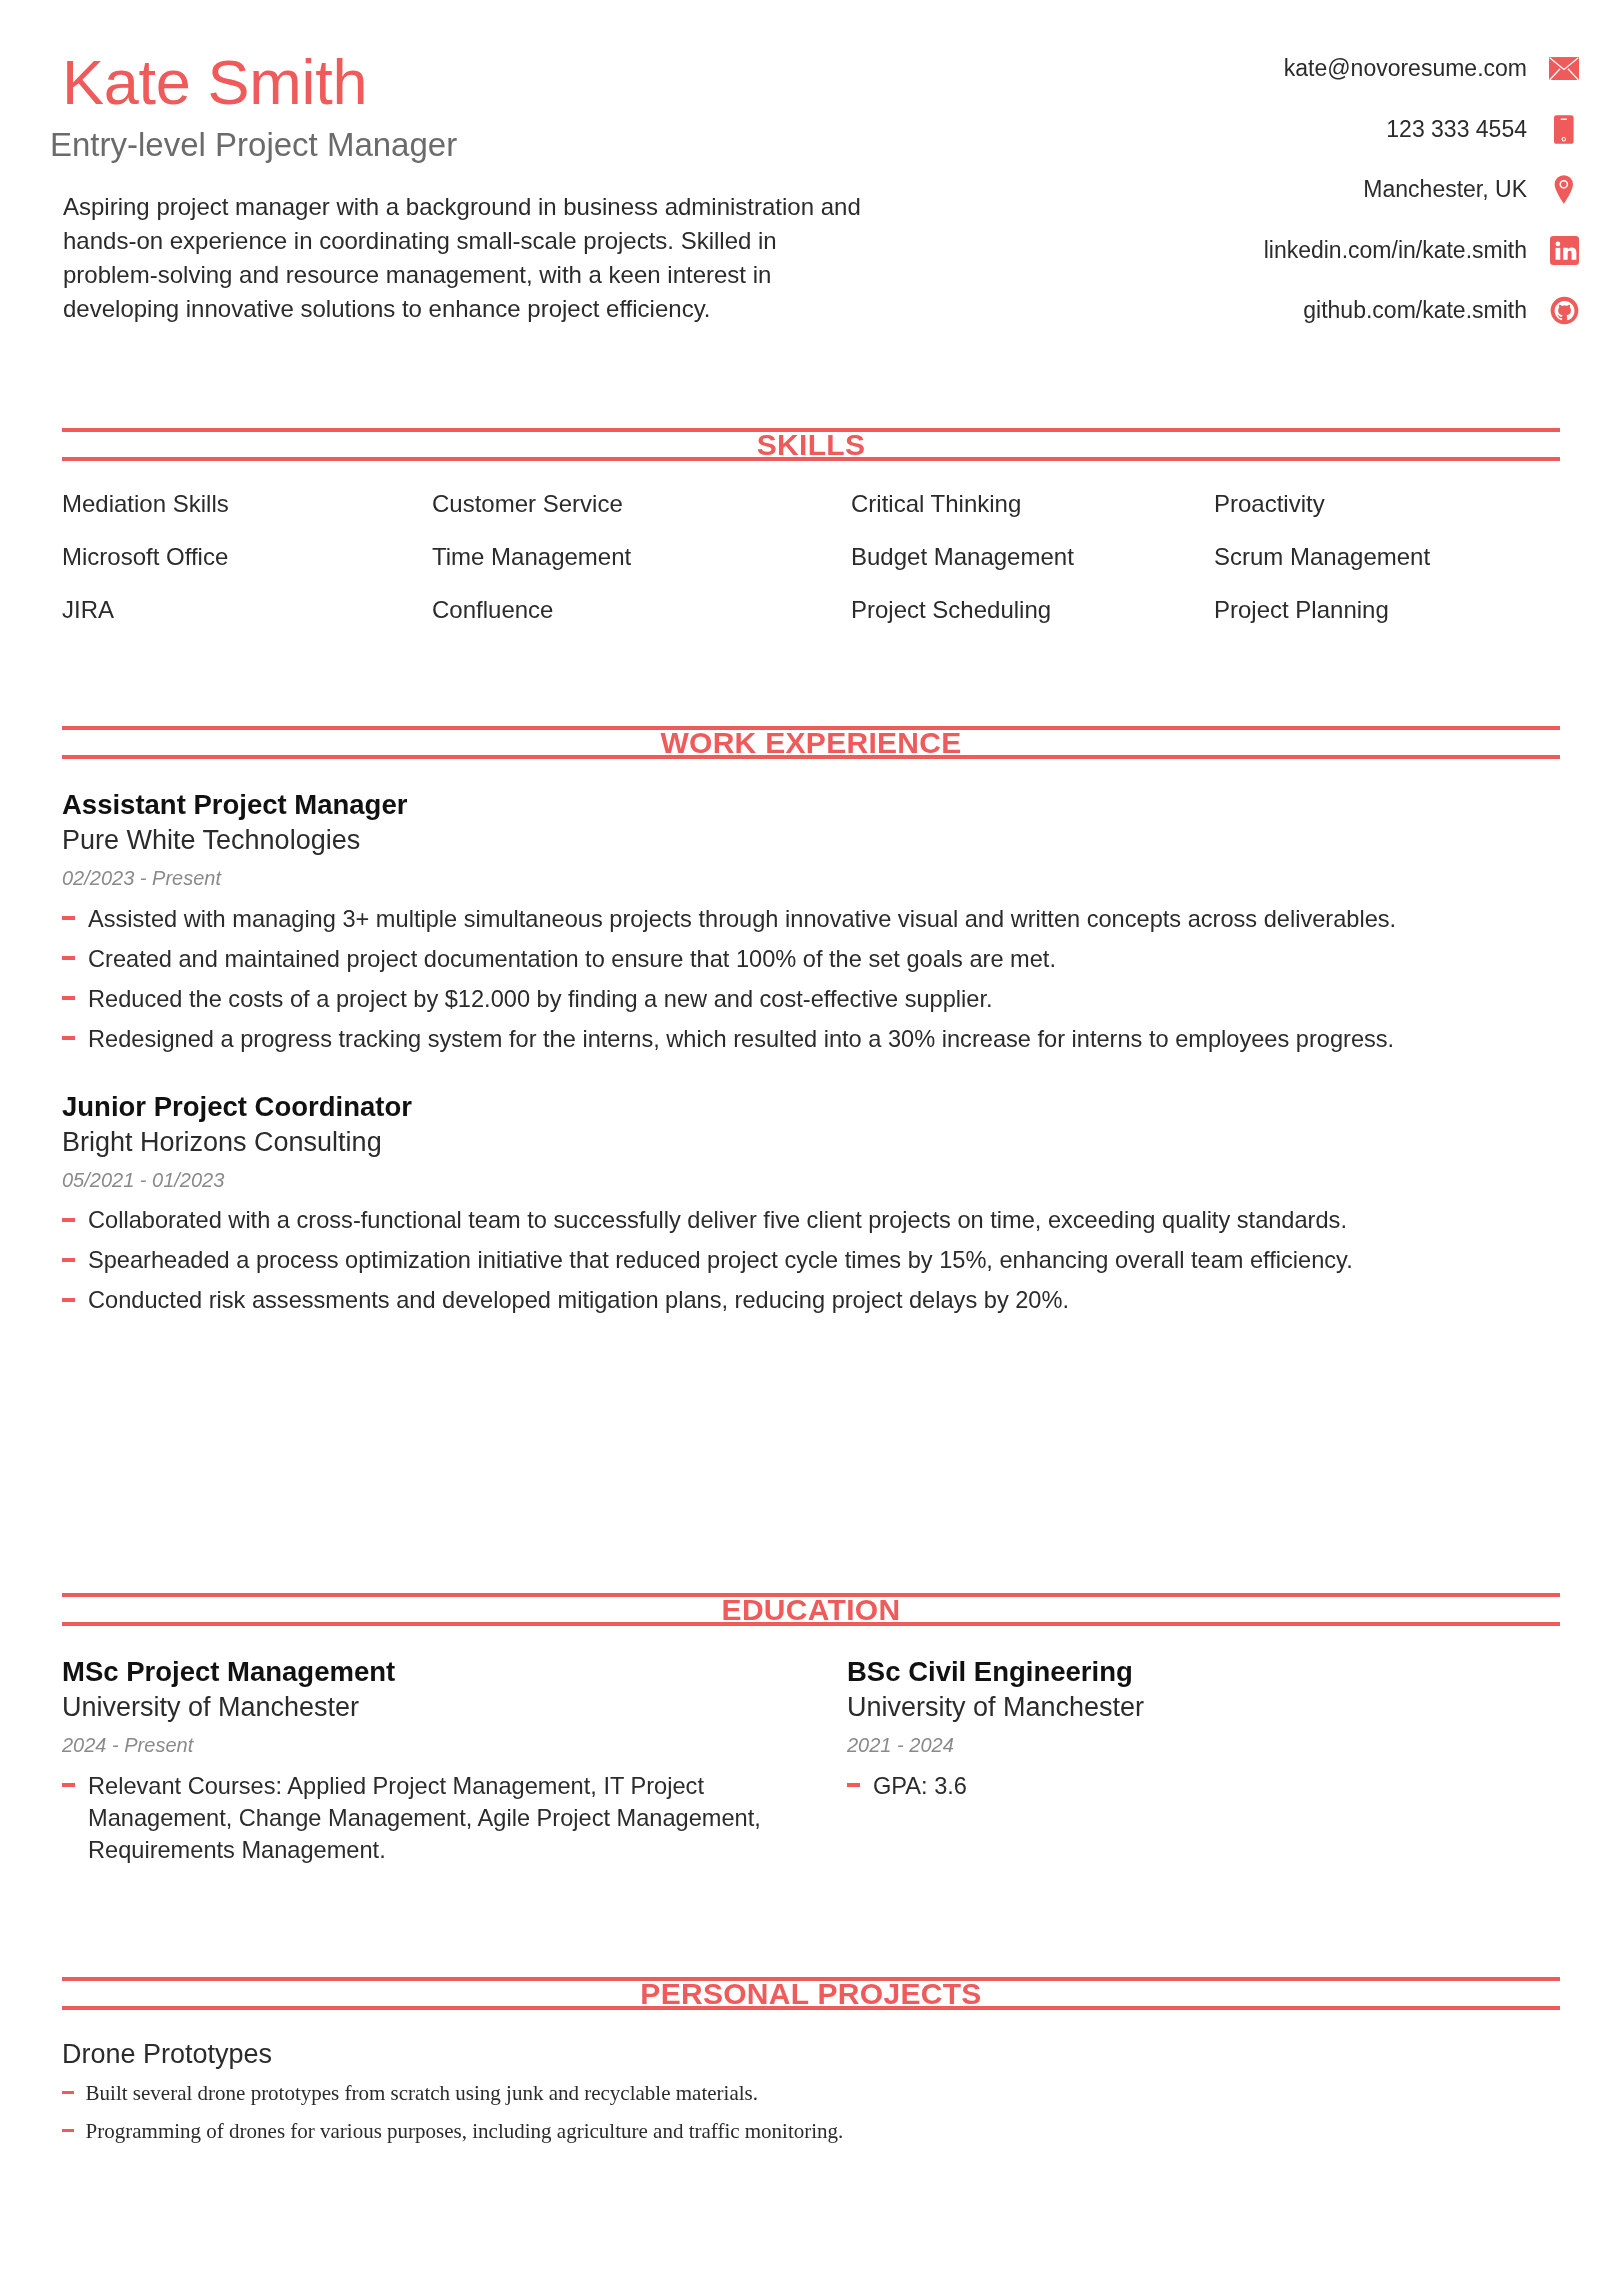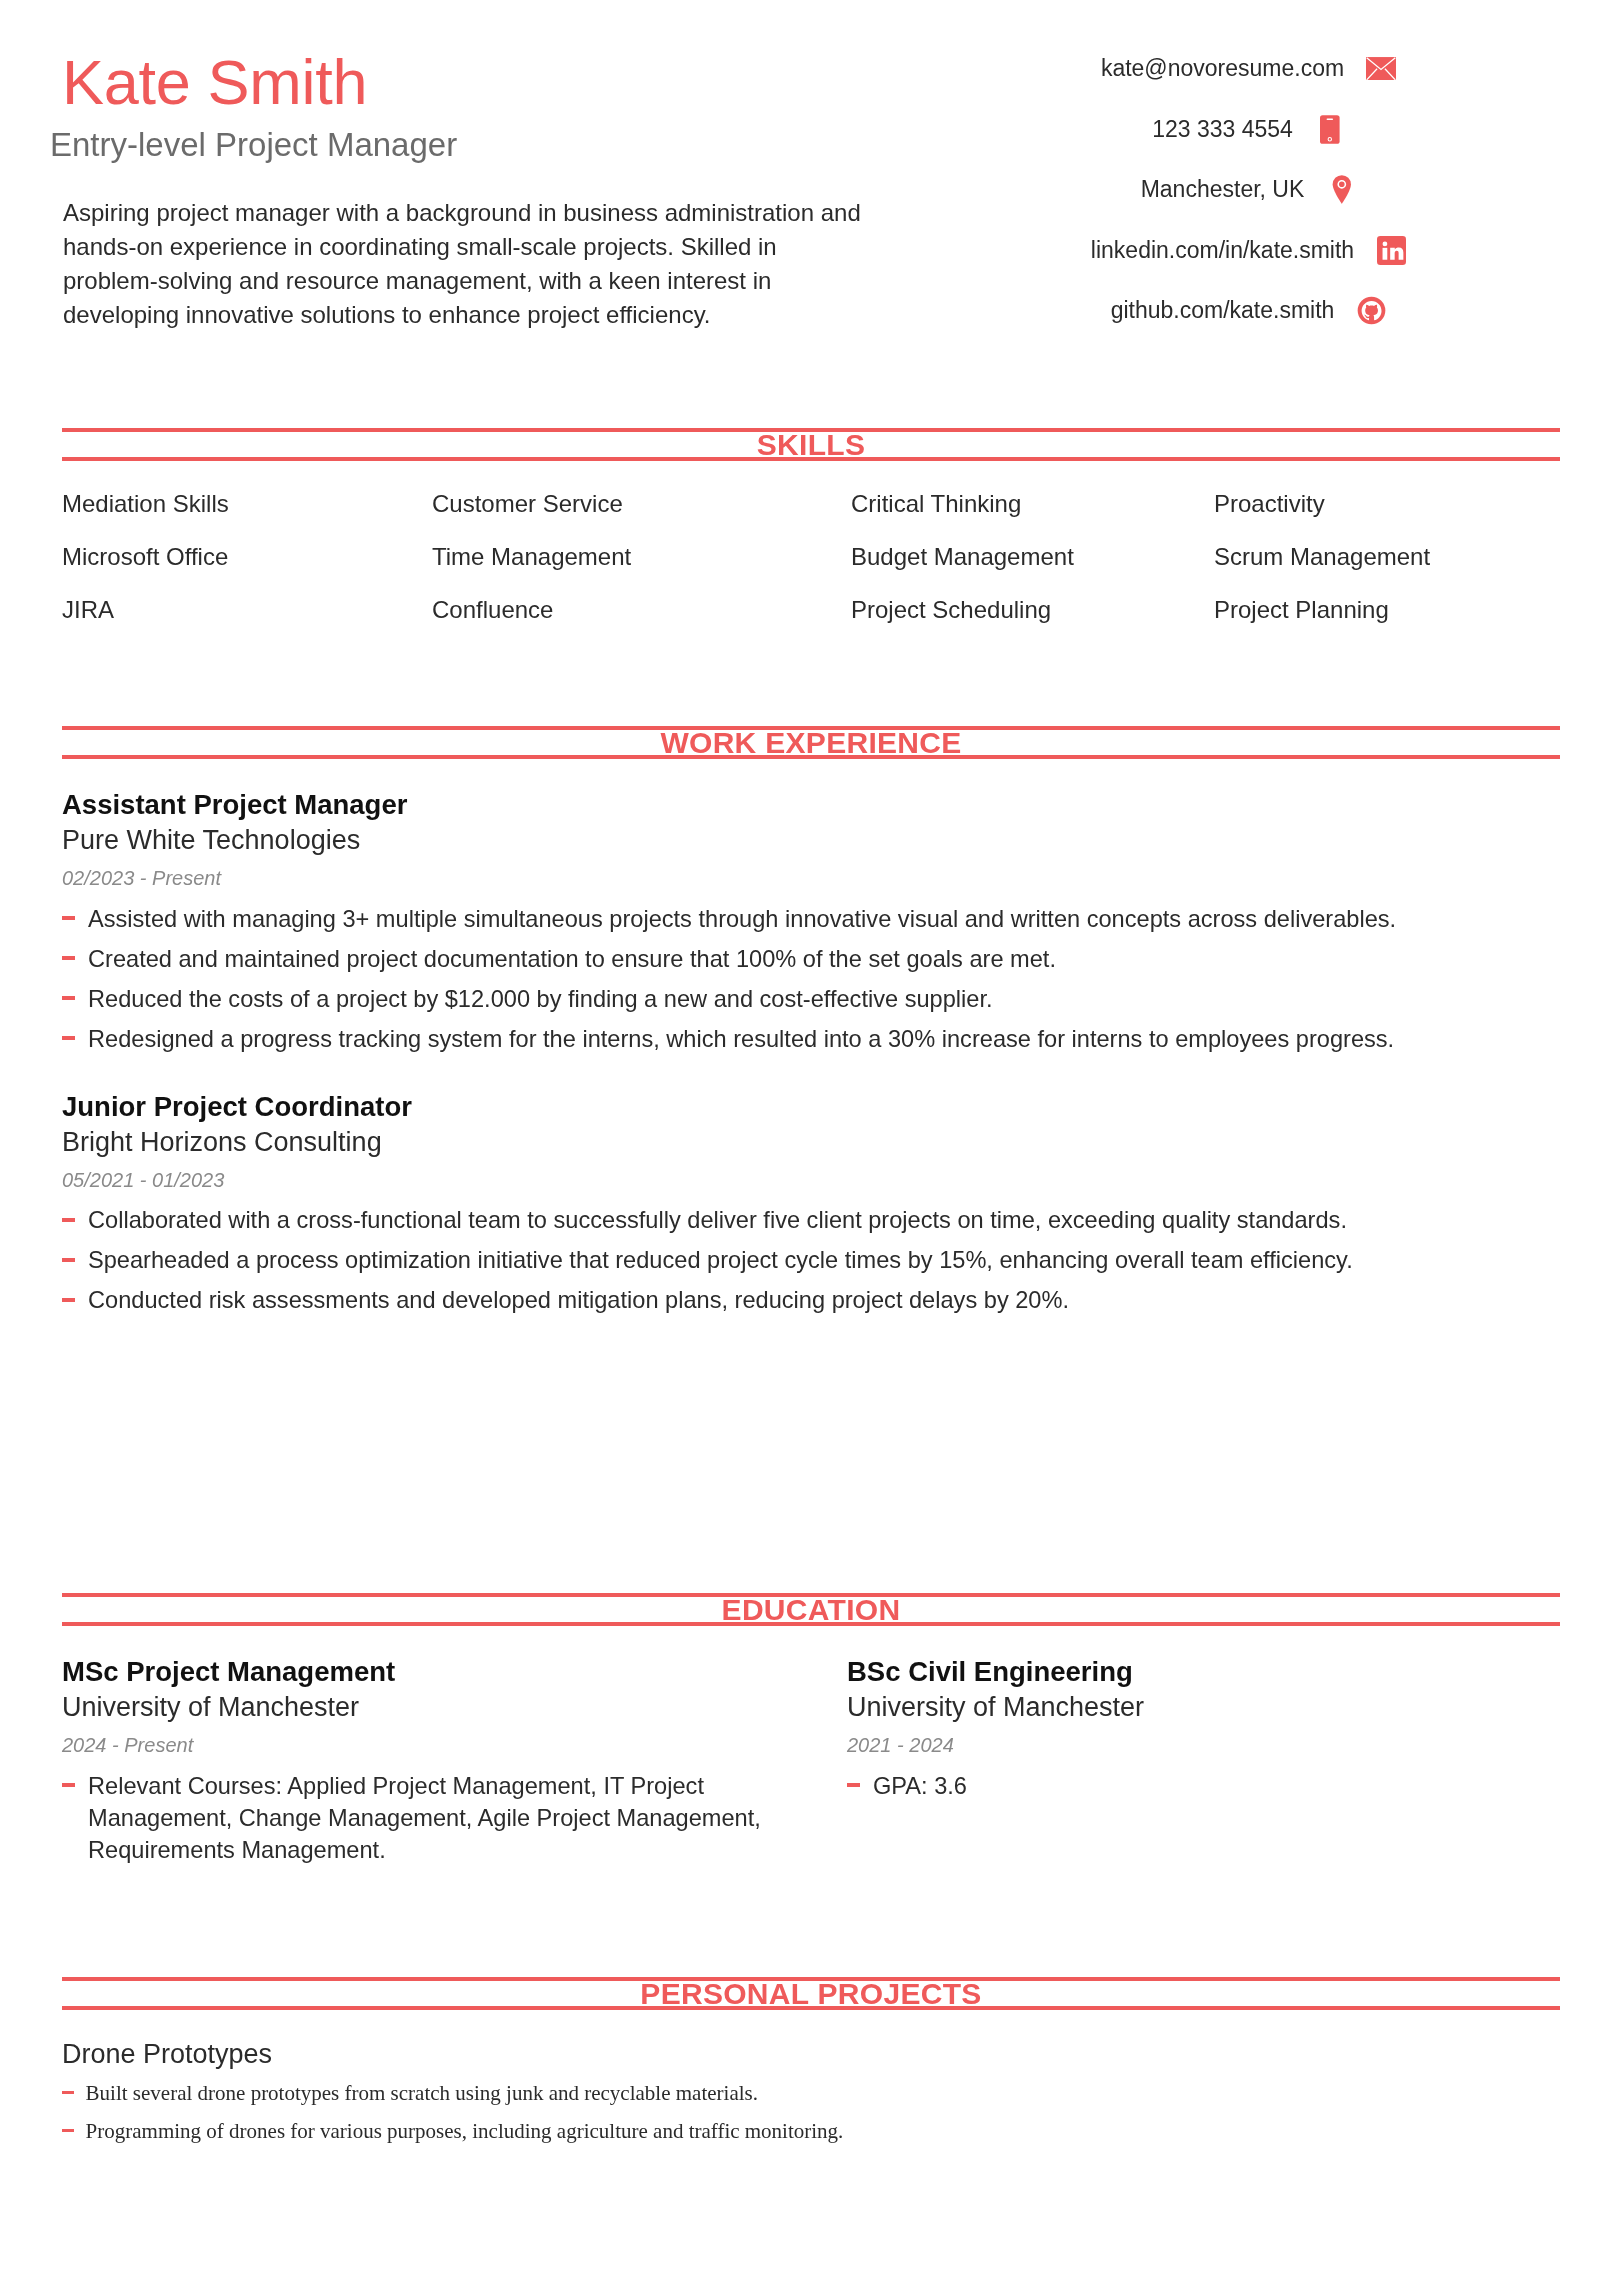--- a/index.html
+++ b/index.html
@@ -45,39 +45,39 @@
     top: 128px;
     font-size: 33px;
     font-weight: 400;
     color: #6b6b6b;
     line-height: 1;
     white-space: nowrap;
   }
   .summary {
     position: absolute;
     left: 63px;
-    top: 196px;
+    top: 190px;
     width: 805px;
     font-size: 24px;
     font-weight: 400;
     color: #2b2b2b;
     line-height: 1.42;
   }
 
   
   .contact-list {
     position: absolute;
     right: 43px;
     top: 52px;
     width: 661px;
   }
   .contact-row {
     display: flex;
     align-items: center;
-    justify-content: center;
+    justify-content: flex-end;
     height: 33px;
     margin-bottom: 27.5px;
   }
   .contact-row:last-child { margin-bottom: 0; }
   .contact-text {
     font-size: 23px;
     color: #2b2b2b;
     text-align: right;
     white-space: nowrap;
   }

